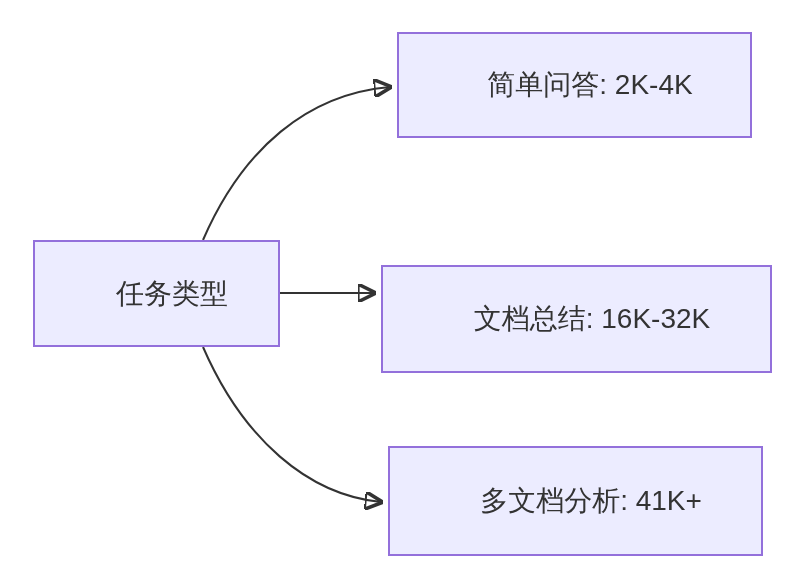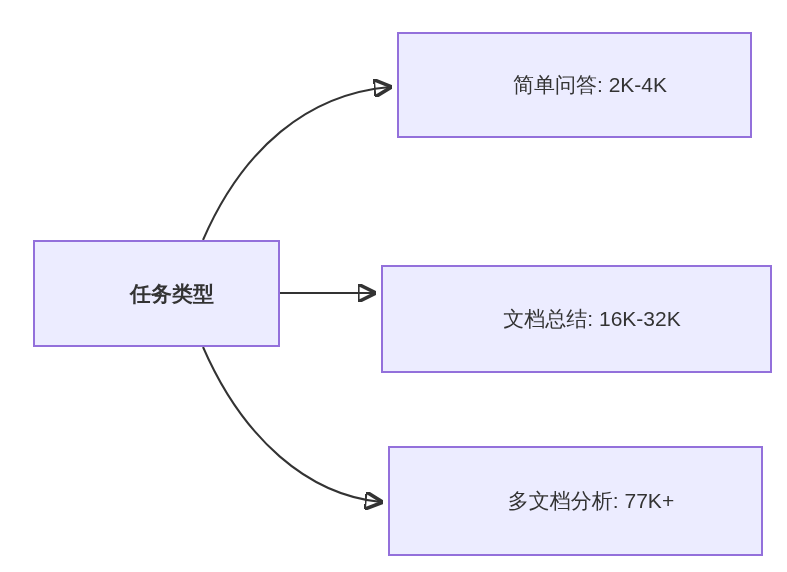--- a/index.html
+++ b/index.html
@@ -30,26 +30,26 @@
   }
   .node {
     position: absolute;
     box-sizing: border-box;
     display: flex;
     align-items: center;
     justify-content: center;
     background: var(--fill, #ECECFF);
     border: 2px solid var(--border, #9370DB);
     color: var(--text, #333333);
-    font-size: 21px;
+    font-size: 28px;
     line-height: 1.2;
     white-space: nowrap;
     padding-left: 31px;
   }
-  .node-root     { left: 33px;  top: 240px; width: 247px; height: 107px; font-weight: bold; }
+  .node-root     { left: 33px;  top: 240px; width: 247px; height: 107px; }
   .node-qa       { left: 397px; top: 32px;  width: 355px; height: 106px; }
   .node-summary  { left: 381px; top: 240px; width: 391px; height: 108px; margin-top: 25px; }
   .node-multidoc { left: 388px; top: 446px; width: 375px; height: 110px; }
 </style>
 </head>
 <body>
 
 <div class="canvas" style="--fill: #ECECFF; --border: #9370DB; --text: #333333; --arrow: #333333; --bg: #FFFFFF;">
 
   <svg class="edges" viewBox="0 0 787 572" xmlns="http://www.w3.org/2000/svg">
@@ -69,16 +69,16 @@
 
   <div class="node node-qa">
     <span>简单问答: 2K-4K</span>
   </div>
 
   <div class="node node-summary">
     <span>文档总结: 16K-32K</span>
   </div>
 
   <div class="node node-multidoc">
-    <span>多文档分析: 77K+</span>
+    <span>多文档分析: 41K+</span>
   </div>
 
 </div>
 
 </body></html>

